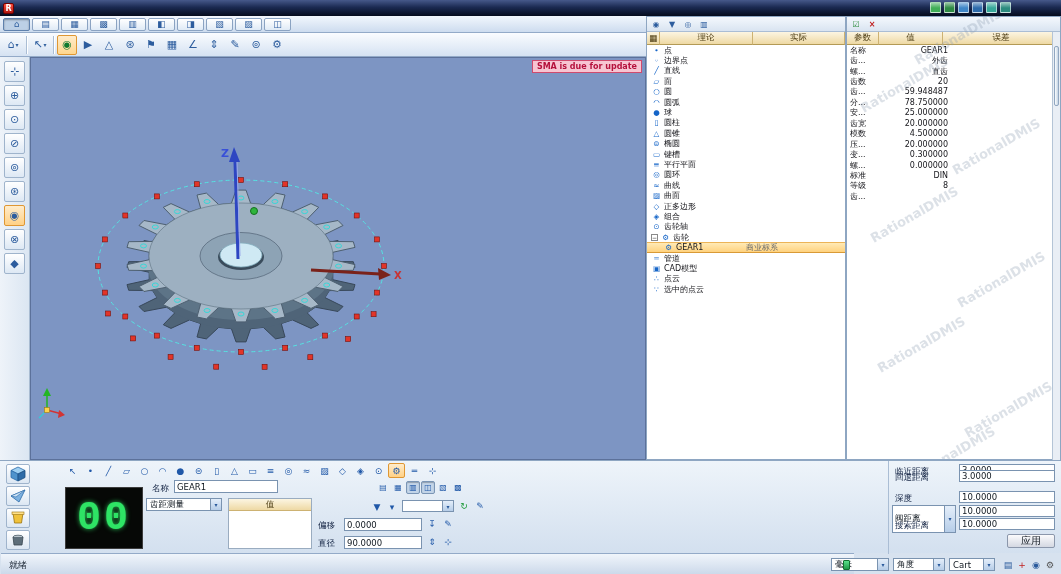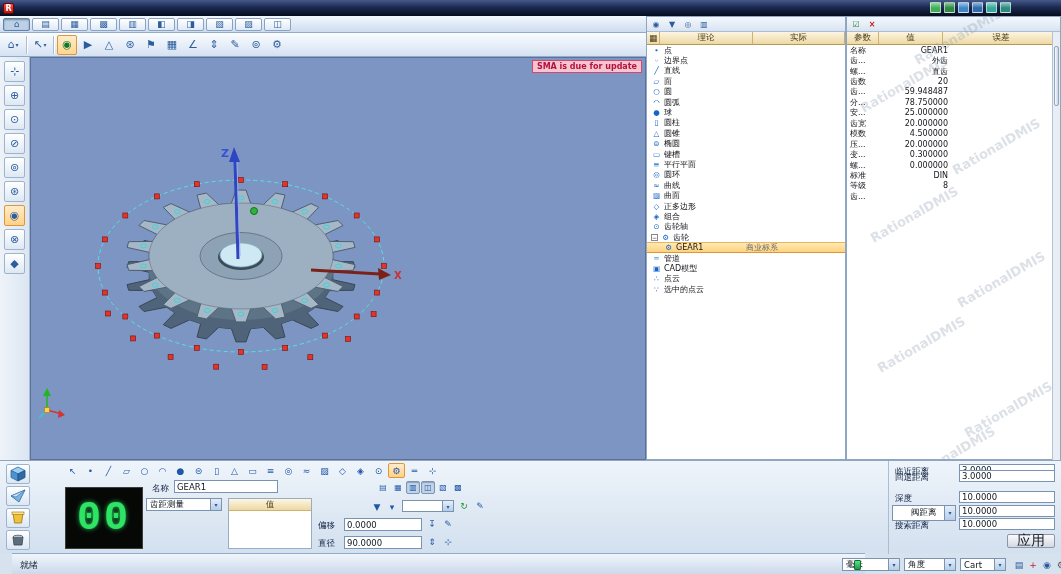--- a/index.html
+++ b/index.html
@@ -76,24 +76,24 @@
 #preview .offset{position:absolute;left:4px;top:13px;font-size:7px;color:#f08020;font-weight:bold}
 #preview .oarrow{position:absolute;left:30px;top:16px;width:22px;height:1px;background:#f08020;transform:rotate(-24deg)}
 #valtable{position:absolute;left:228px;top:37px;width:84px;height:51px;border:1px solid #9aacc0;background:#fff}
 #valtable .vt-hdr{height:12px;background:linear-gradient(#fcf5e2,#eed9a4);border-bottom:1px solid #cdb272;display:flex;align-items:center;justify-content:center;font-size:8.5px;color:#4a3a10}
 .sibtn{width:14px;height:13px;display:flex;align-items:center;justify-content:center;font-size:9px;color:#2058a8;border:1px solid transparent;border-radius:2px;position:absolute;top:0}
 #filtericons{position:absolute;left:370px;top:39px;height:13px}
 #right-fields{position:absolute;left:888px;top:0;width:173px;height:93px;border-left:1px solid #aabdd4}
 .frow{position:absolute;left:0;width:173px;height:13px}
 .flabel{position:absolute;left:6px;top:2px;font-size:8.5px;color:#102040;white-space:nowrap}
 .fin{position:absolute;left:70px;top:0;width:96px;height:12px;background:#fff;border:1px solid #7a93b0;font-size:8.5px;padding:0 2px;font-family:inherit;color:#101820}
-.mini-combo{position:absolute;left:3px;top:0;width:64px;height:16px;background:#fff;border:1px solid #7a93b0;display:flex;align-items:center;font-size:8.5px;padding-left:18px}
-.applybtn{position:absolute;left:118px;top:73px;width:48px;height:14px;background:linear-gradient(#fbfbfc,#d4d8e2);border:1px solid #8b97ab;border-radius:2px;font-size:14px;display:flex;align-items:center;justify-content:center}
-
-#statusbar{position:absolute;left:12px;top:553px;width:853px;height:21px;background:linear-gradient(#f0f5fb,#ccd9ea);border-top:1px solid #93aac8}
+.mini-combo{position:absolute;left:3px;top:0;width:64px;height:28px;background:#fff;border:1px solid #7a93b0;display:flex;align-items:center;font-size:8.5px;padding-left:2px}
+.applybtn{position:absolute;left:118px;top:73px;width:48px;height:14px;background:linear-gradient(#fbfbfc,#d4d8e2);border:1px solid #8b97ab;border-radius:2px;font-size:10px;display:flex;align-items:center;justify-content:center}
+
+#statusbar{position:absolute;left:1px;top:553px;width:853px;height:21px;background:linear-gradient(#f0f5fb,#ccd9ea);border-top:1px solid #93aac8}
 #ready{position:absolute;left:8px;top:5px;font-size:9px;color:#15202e}
 .scombo{position:absolute;top:4px;height:13px;background:#fff;border:1px solid #7a93b0;display:flex;align-items:center;font-size:8.5px;padding-left:3px}
 #status-icons .sibtn{top:4px}
 #status-led{position:absolute;right:4px;top:6px;width:7px;height:10px;background:linear-gradient(#5ae08a,#1f9a48);border:1px solid #117030;border-radius:1px}
 </style>
 </head>
 <body>
 
 <div id="app">
 

